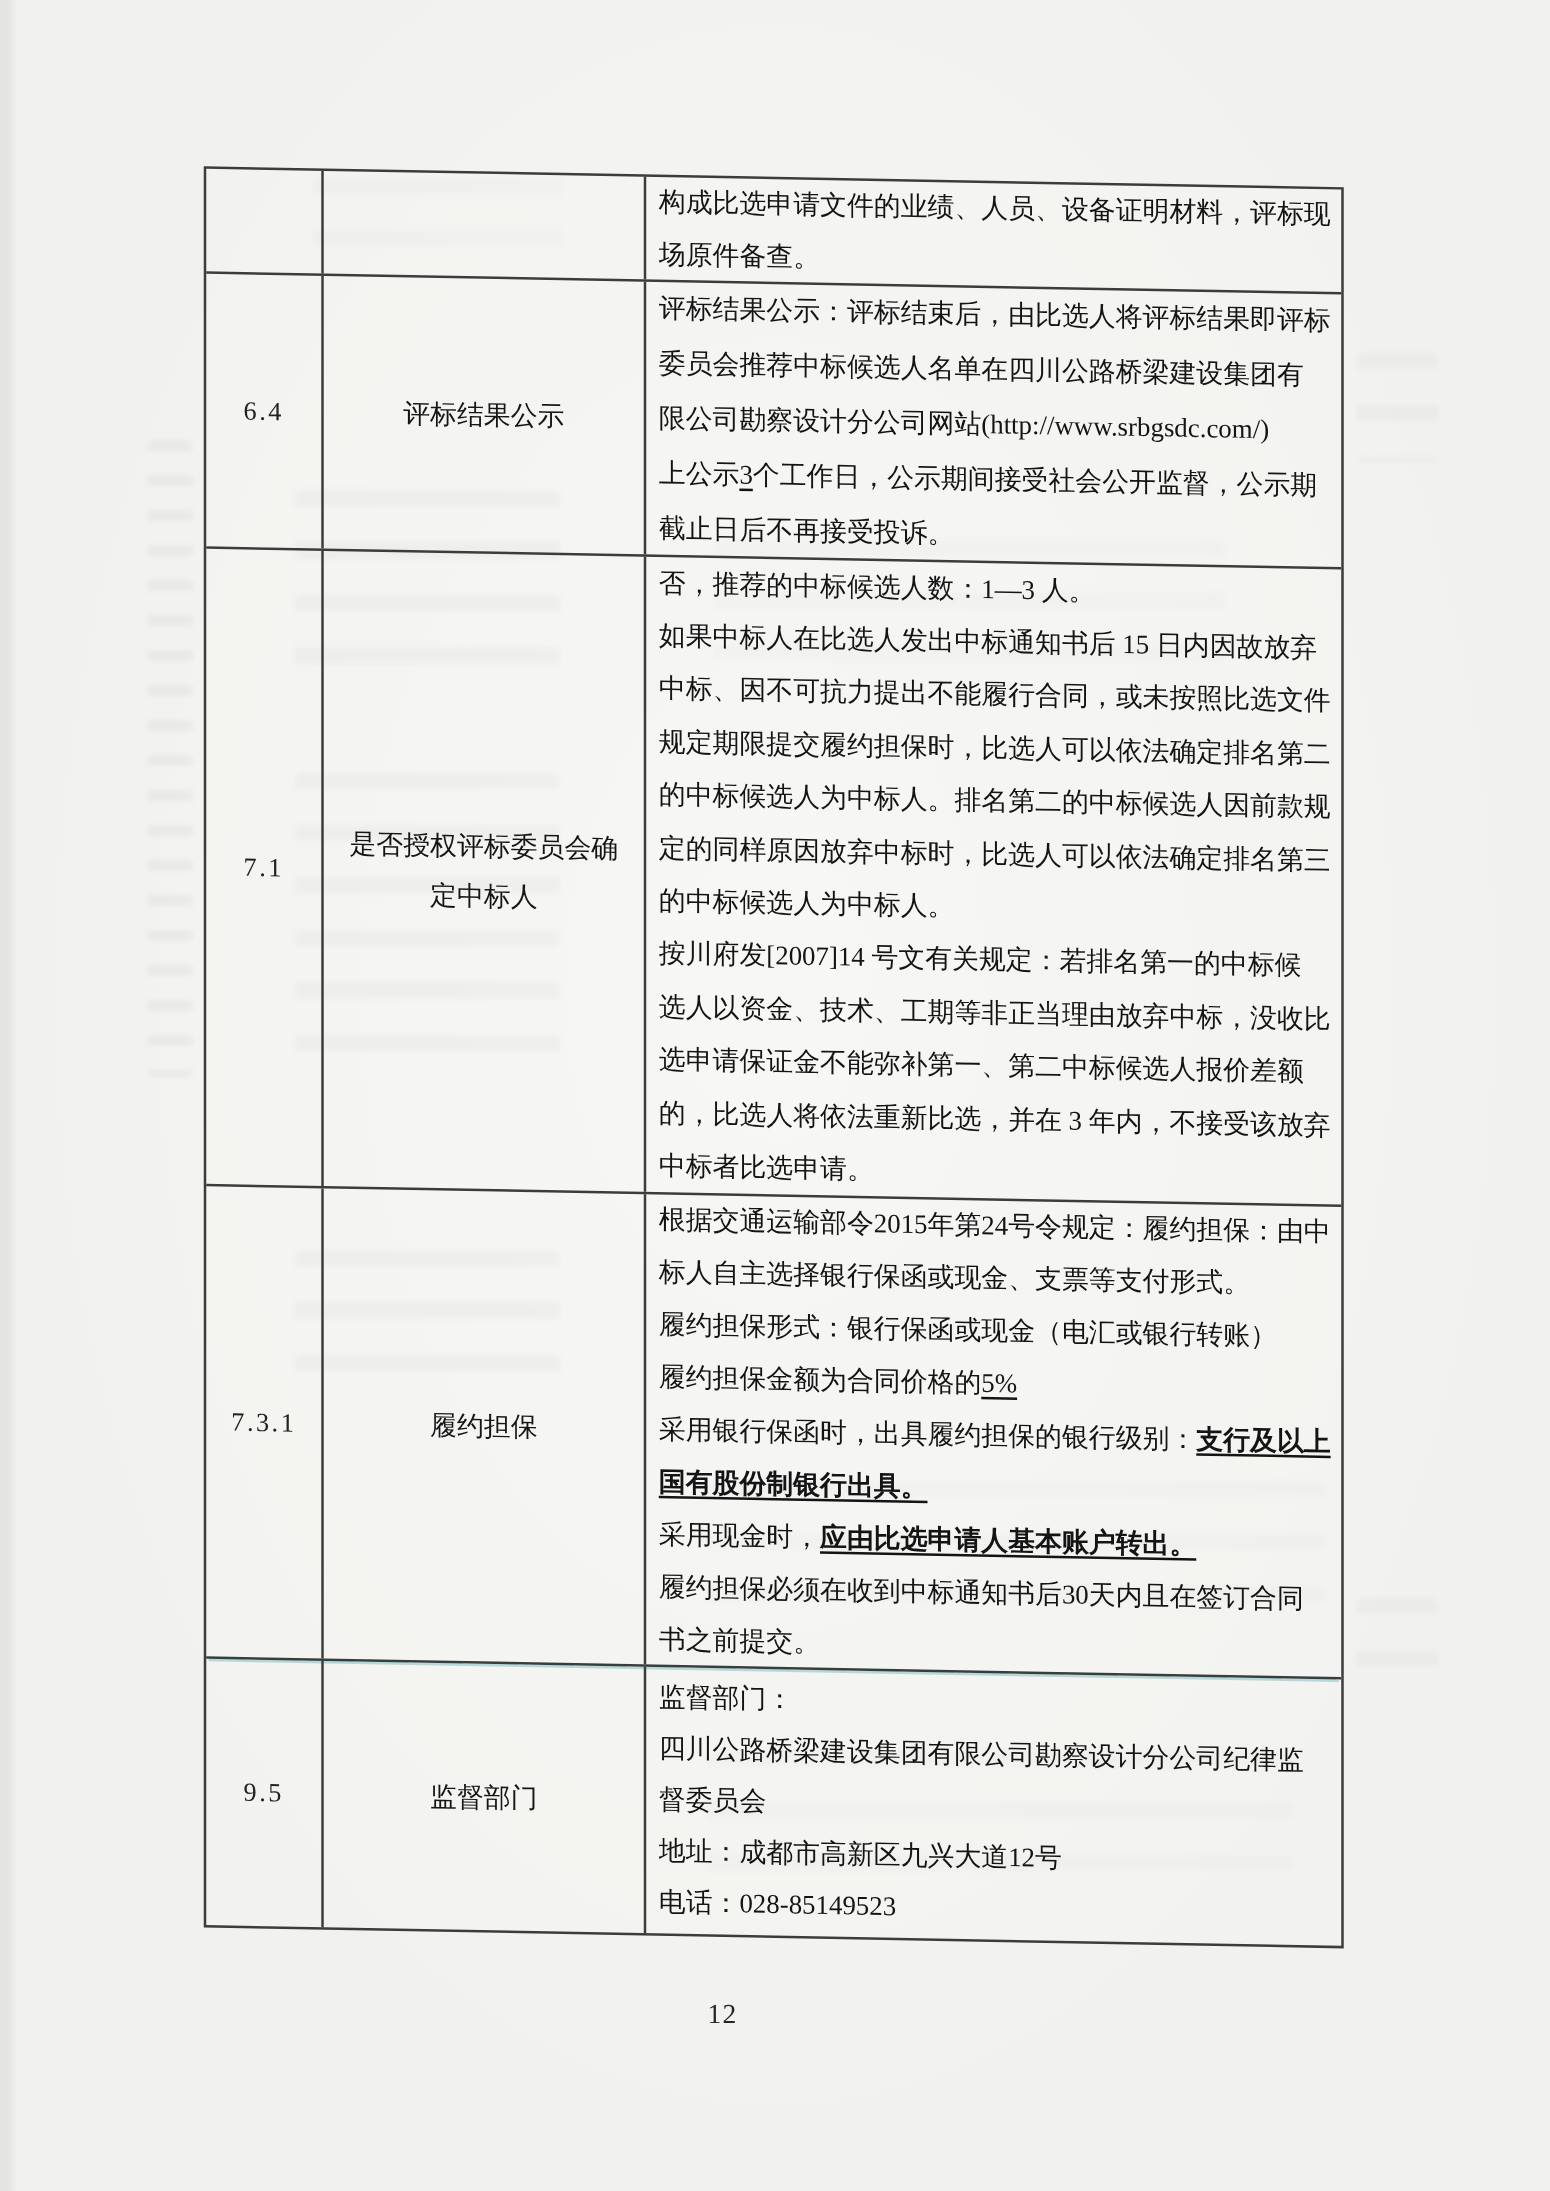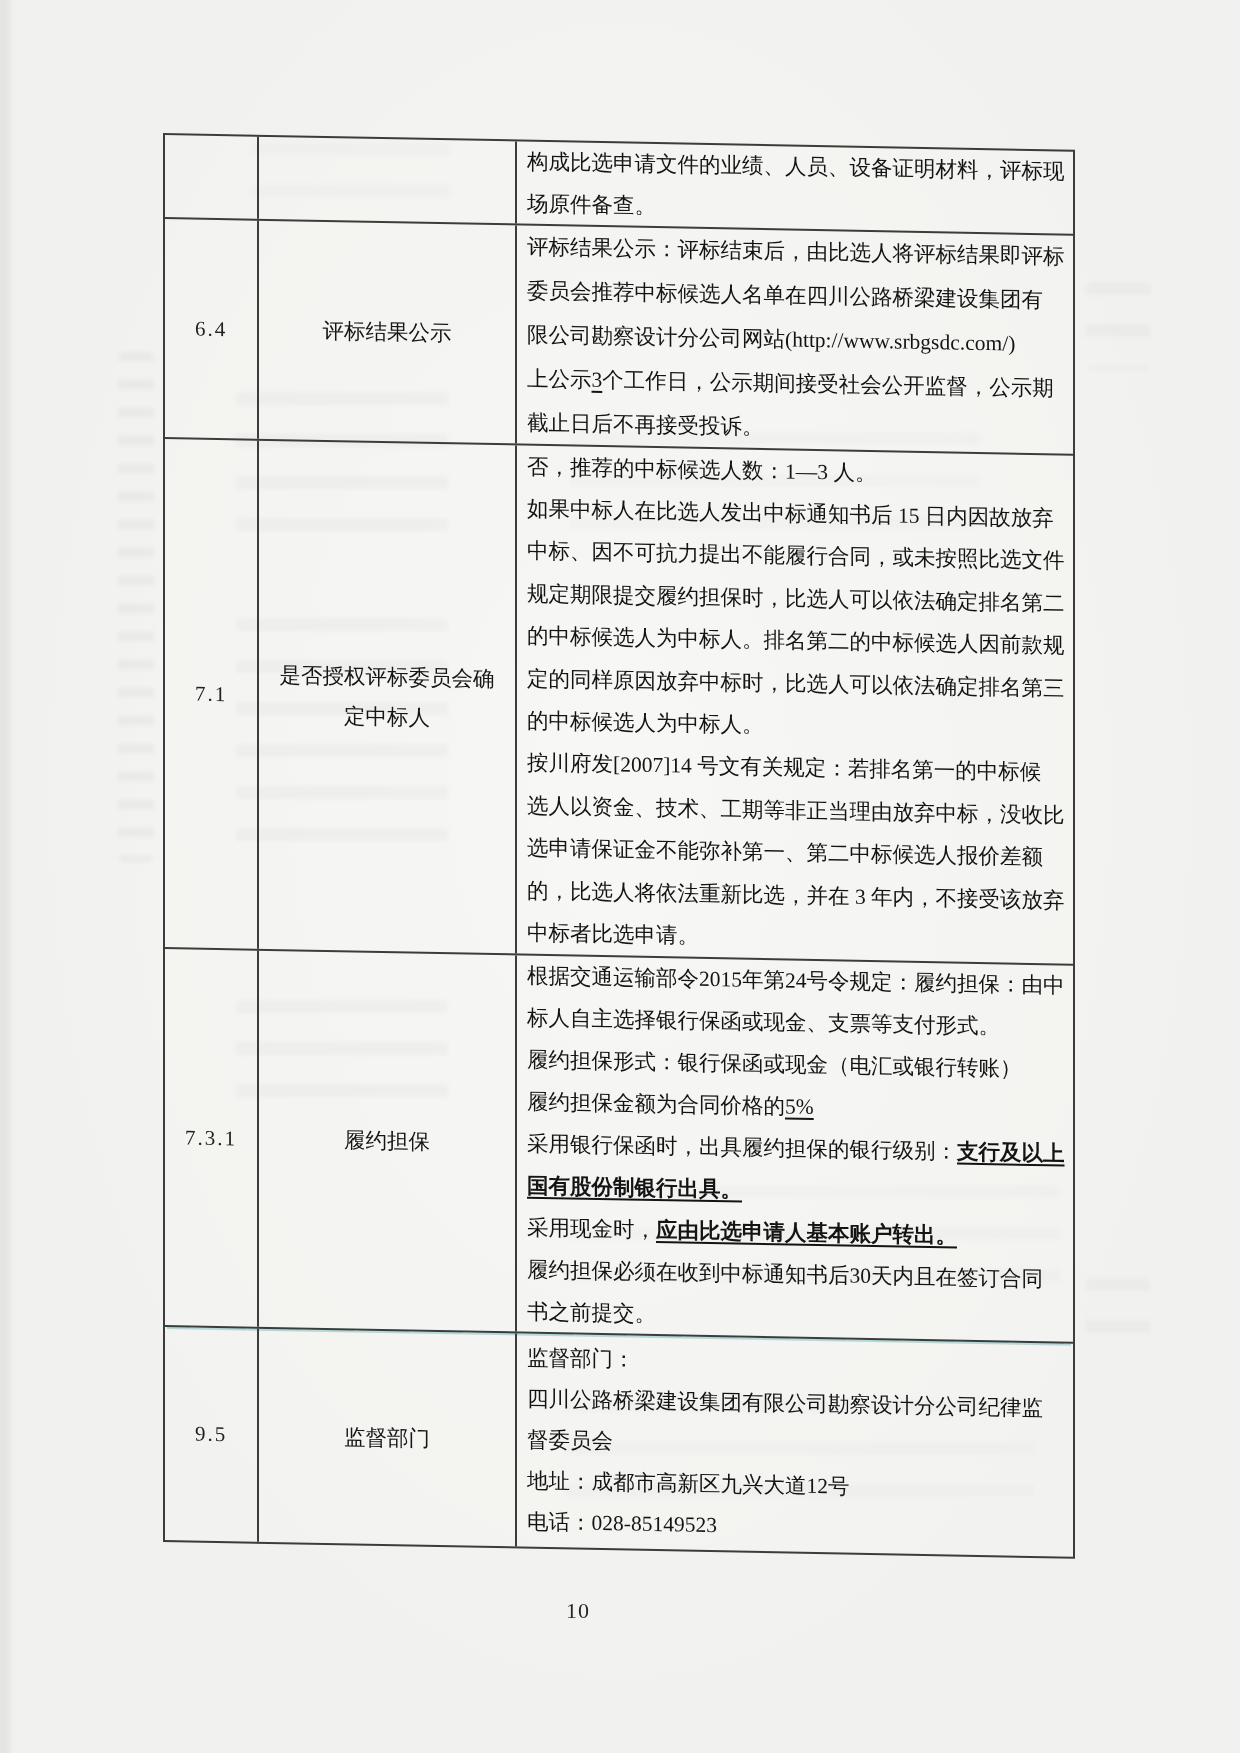--- a/index.html
+++ b/index.html
@@ -142,15 +142,15 @@
         <div class="txt"><span>监督部门：
 四川公路桥梁建设集团有限公司勘察设计分公司纪律监
 督委员会
 地址：成都市高新区九兴大道12号
 电话：028-85149523</span></div>
       </div>
     </div>
 
   </div>
 
-  <div class="page-number">10</div>
+  <div class="page-number">12</div>
 
 </div>
 
 </body></html>

